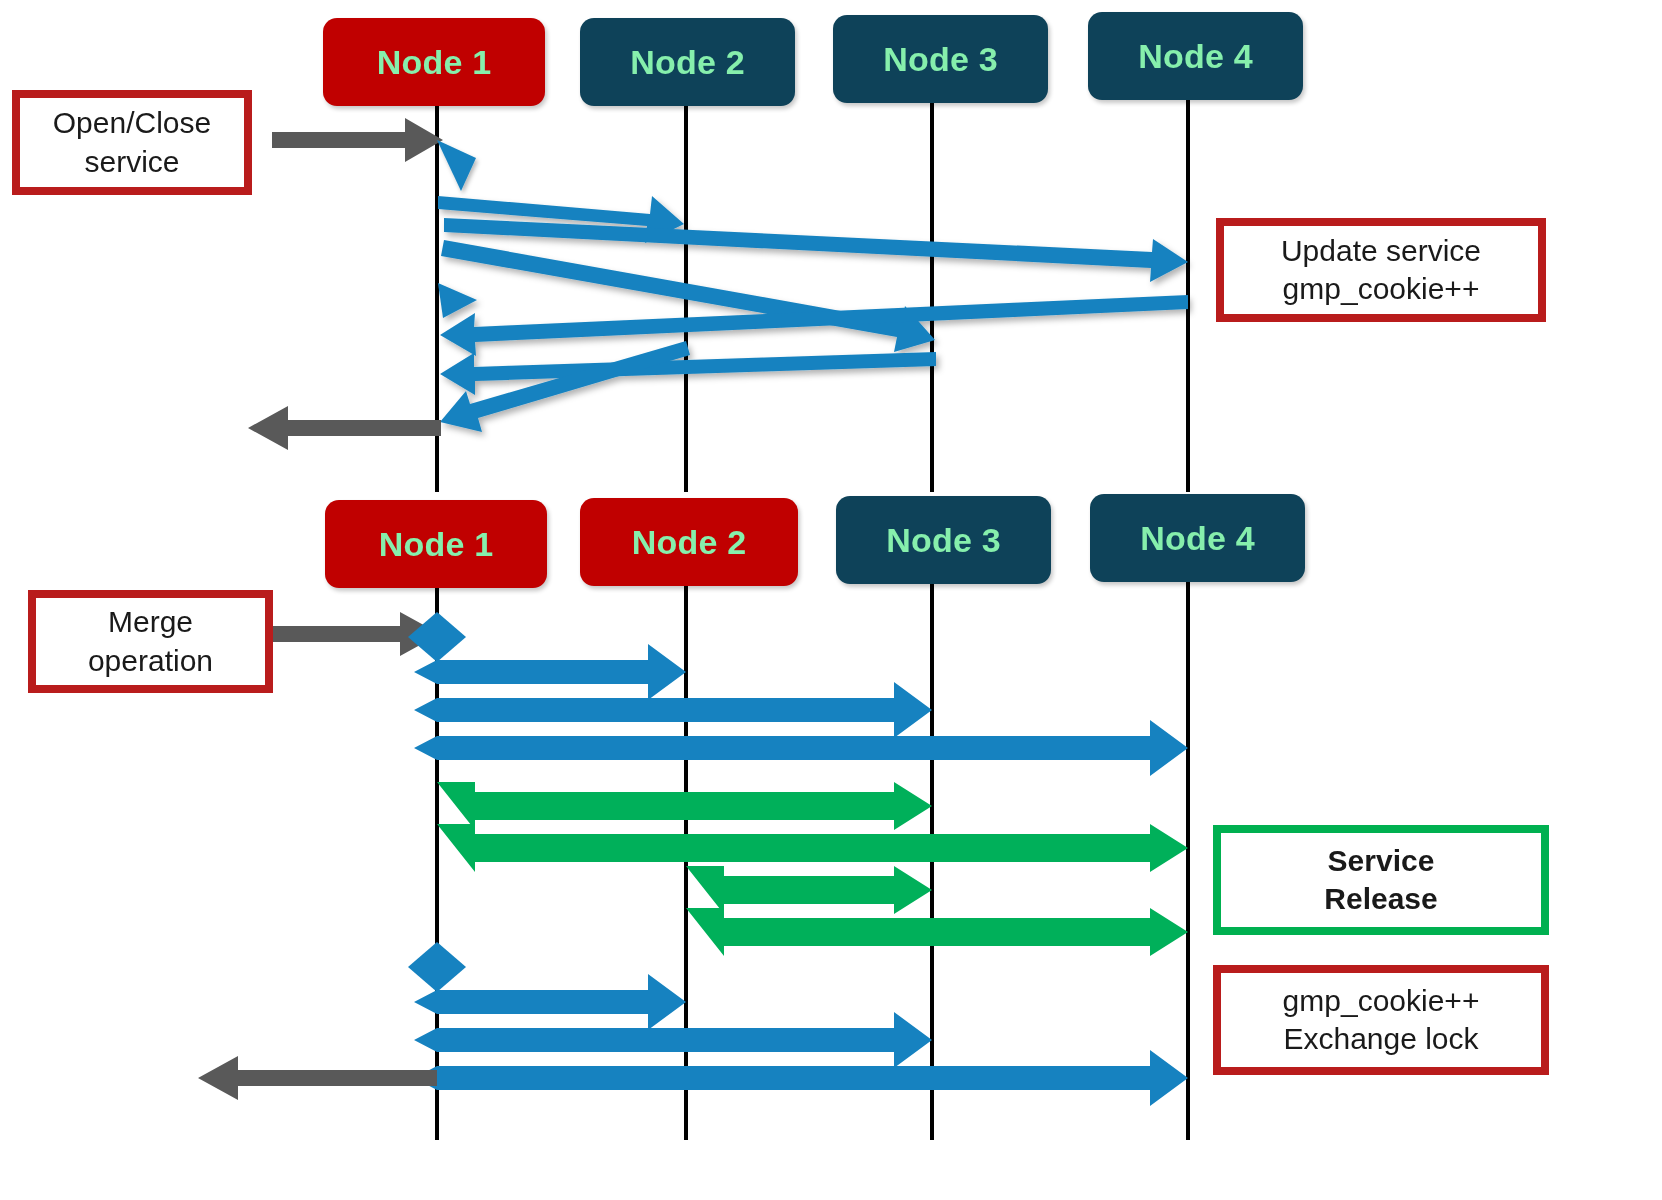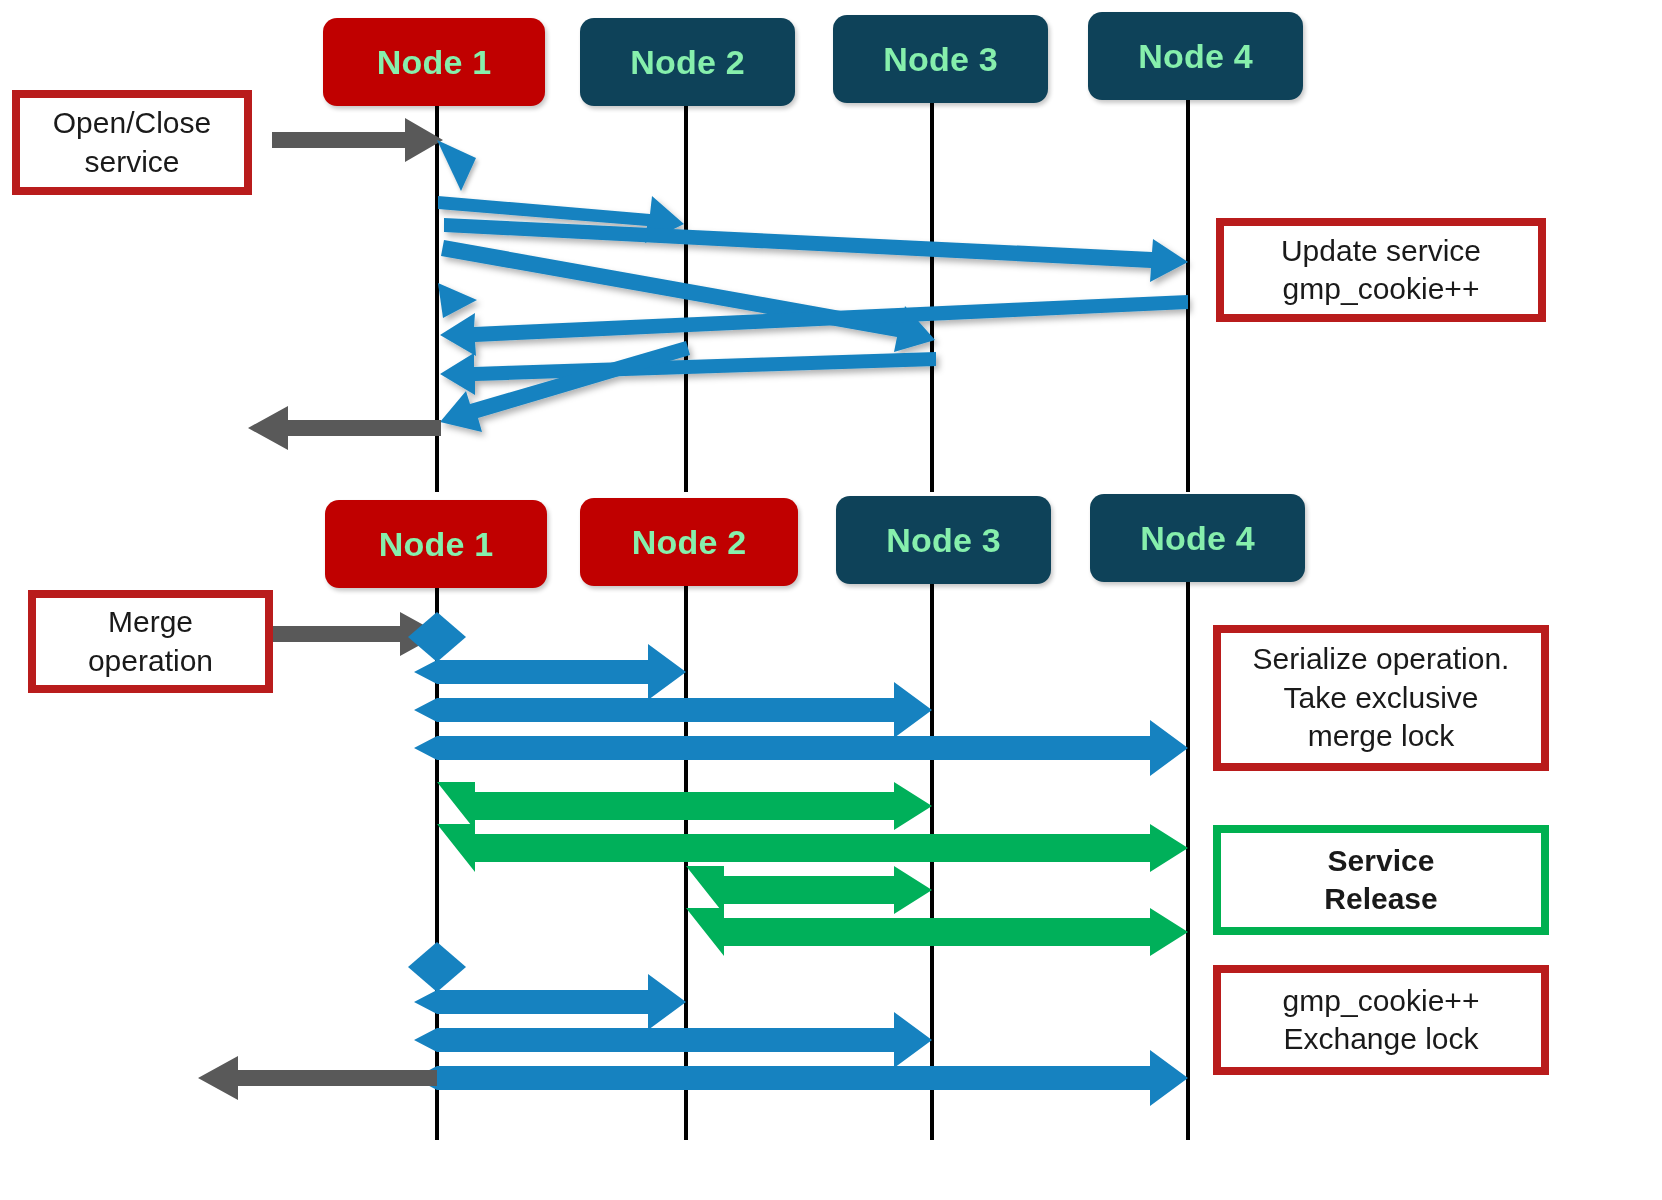--- a/index.html
+++ b/index.html
@@ -190,25 +190,20 @@
   </div>
   <div class="node-box" style="left:1090px; top:494px; width:215px; height:88px; background:#0E4259;">
     <span>Node 4</span>
   </div>
 
   <div class="label-box" style="left:28px; top:590px; width:245px; height:103px;">
     <span class="ln">Merge</span>
     <span class="ln">operation</span>
   </div>
 
-  <div class="label-box" style="left:1213px; top:625px; width:336px; height:146px;">
-    <span class="ln">Serialize operation.</span>
-    <span class="ln">Take exclusive</span>
-    <span class="ln">merge lock</span>
-  </div>
 
   <div class="label-box green-outline" style="left:1213px; top:825px; width:336px; height:110px;">
     <span class="ln">Service</span>
     <span class="ln">Release</span>
   </div>
 
   <div class="label-box" style="left:1213px; top:965px; width:336px; height:110px;">
     <span class="ln">gmp_cookie++</span>
     <span class="ln">Exchange lock</span>
   </div>

